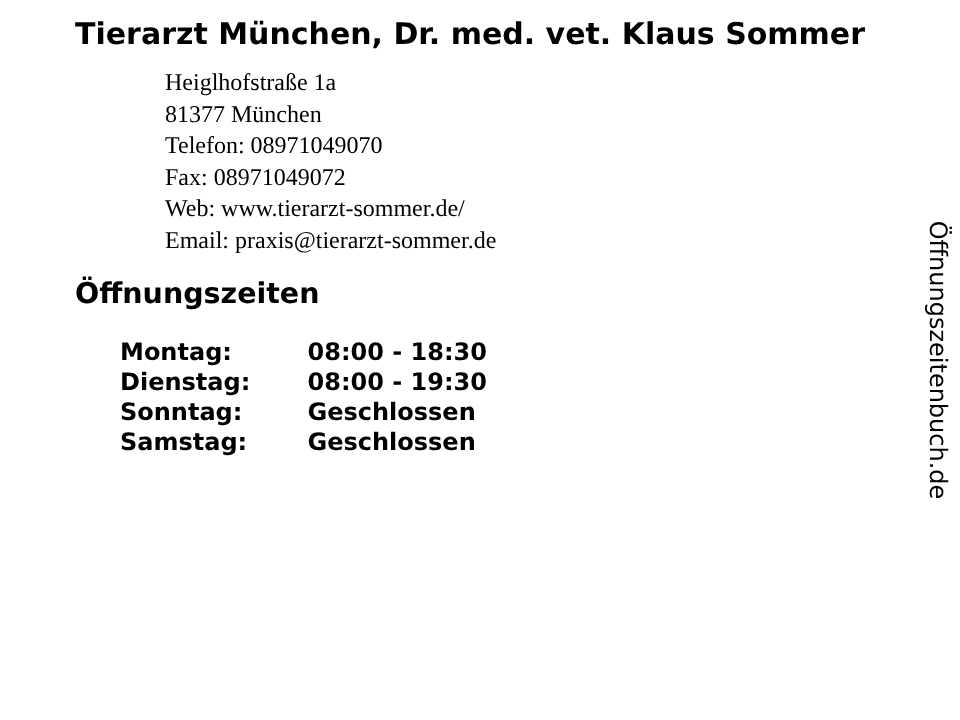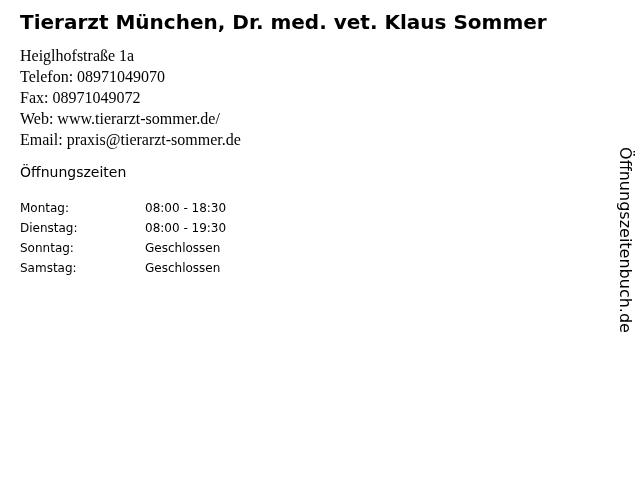--- a/index.html
+++ b/index.html
@@ -1,15 +1,15 @@
 <!DOCTYPE html>
 <html><head>
   <meta charset="utf-8">
   <style>
-    * { box-sizing: border-box; }
+    * { box-sizing: border-box; margin-left: 30px; }
     html, body {
       margin: 0;
       padding: 0;
       background: #ffffff;
     }
     body {
       width: 640px;
       height: 480px;
       position: relative;
       overflow: hidden;
@@ -29,30 +29,31 @@
     .contact {
       margin-top: 11px;
       font-size: 16px;
       line-height: 21px;
       font-family: Liberation Serif, serif;
     }
     .contact-line {
       white-space: nowrap;
     }
     .hours-heading {
-      font-size: 14px;
-      font-weight: normal;
+      font-size: 19px;
+      font-weight: bold;
       line-height: 1.2;
       margin: 14px 0 0 0;
       white-space: nowrap;
     }
     .hours-table {
       margin-top: 17px;
-      font-size: 12px;
+      font-size: 16px;
       border-collapse: collapse;
+      font-weight: bold;
     }
     .hours-table td {
       padding: 0;
       line-height: 20px;
       white-space: nowrap;
     }
     .hours-table td.day {
       width: 125px;
     }
     .watermark {
@@ -70,20 +71,21 @@
   </style>
 </head>
 <body>
 
 <div class="content">
 
   <h1 class="page-title">Tierarzt München, Dr. med. vet. Klaus Sommer</h1>
 
   <div class="contact">
     <div class="contact-line">Heiglhofstraße 1a</div>
+    <div class="contact-line">81377 München</div>
     <div class="contact-line">Telefon: 08971049070</div>
     <div class="contact-line">Fax: 08971049072</div>
     <div class="contact-line">Web: www.tierarzt-sommer.de/</div>
     <div class="contact-line">Email: praxis@tierarzt-sommer.de</div>
   </div>
 
   <h2 class="hours-heading">Öffnungszeiten</h2>
 
   <table class="hours-table">
     <tbody>

